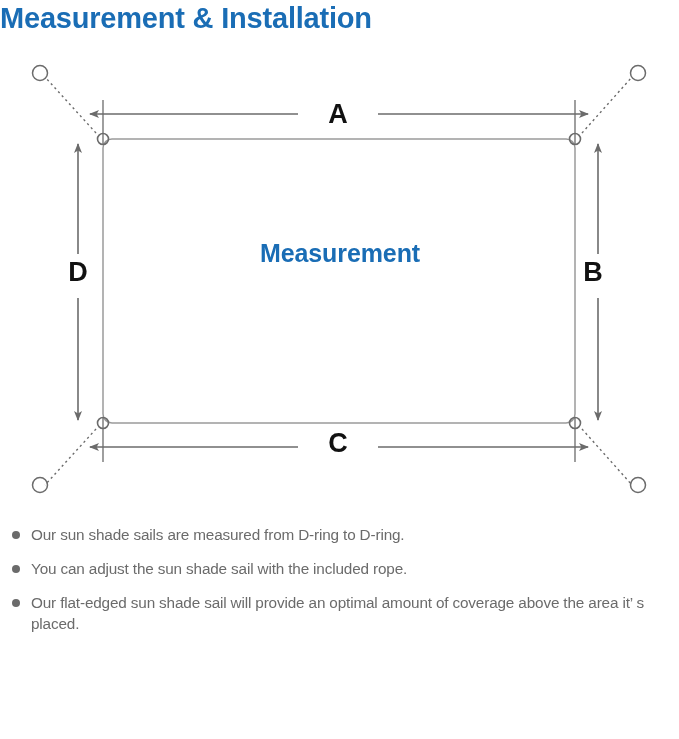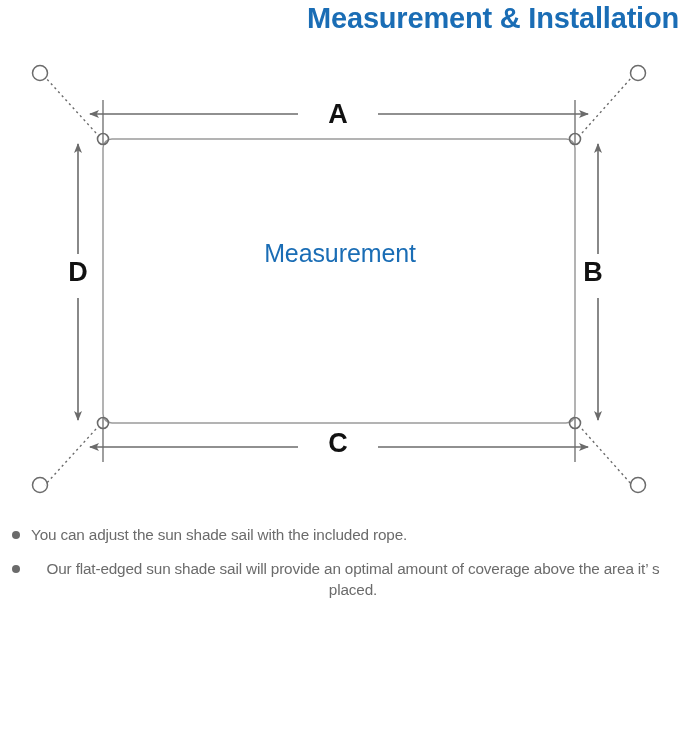--- a/index.html
+++ b/index.html
@@ -15,21 +15,21 @@
     font-family: "Liberation Sans", sans-serif;
     -webkit-font-smoothing: antialiased;
   }
 
   
   .title {
     position: absolute;
     top: 0px;
     left: 0;
     width: 679px;
-    text-align: right;
+    text-align: left;
     font-family: "Liberation Sans", sans-serif;
     font-weight: bold;
     font-size: 29px;
     letter-spacing: -0.2px;
     color: #1a6db5;
     line-height: 36px;
   }
 
   
   .diagram {
@@ -47,21 +47,21 @@
   .sail-text {
     position: absolute;
     left: 110px;
     top: 190px;
     width: 460px;
     text-align: center;
     pointer-events: none;
   }
   .sail-title {
     font-family: "Liberation Sans", sans-serif;
-    font-weight: normal;
+    font-weight: bold;
     font-size: 25px;
     color: #1a6db5;
     line-height: 30px;
     letter-spacing: -0.1px;
   }
   .sail-sub {
     font-family: "Liberation Sans", sans-serif;
     font-size: 15px;
     color: #2d7ab5;
     line-height: 22px;
@@ -95,21 +95,21 @@
     position: relative;
     padding-left: 31px;
     margin-bottom: 13px;
     font-family: "Liberation Sans", sans-serif;
     font-size: 15.3px;
     line-height: 21px;
     color: #6b6b6b;
     letter-spacing: -0.15px;
     padding-right: 4px;
   }
-  .note-item:last-child { margin-bottom: 0; text-align: center; }
+  .note-item:last-child { margin-bottom: 0; }
   .note-bullet {
     position: absolute;
     left: 12px;
     top: 7px;
     width: 8px;
     height: 8px;
     border-radius: 50%;
     background: #6b6b6b;
   }
 </style>
@@ -171,19 +171,23 @@
 
   <div class="dim-label dim-a">A</div>
   <div class="dim-label dim-c">C</div>
   <div class="dim-label dim-d">D</div>
   <div class="dim-label dim-b">B</div>
 </div>
 
 <div class="notes">
   <div class="note-item">
     <span class="note-bullet"></span>
+    <span>Our sun shade sails are measured from D-ring to D-ring.</span>
+  </div>
+  <div class="note-item">
+    <span class="note-bullet"></span>
     <span>You can adjust the sun shade sail with the included rope.</span>
   </div>
   <div class="note-item">
     <span class="note-bullet"></span>
     <span>Our flat-edged sun shade sail will provide an optimal amount of coverage above the area it’ s placed.</span>
   </div>
 </div>
 
 </body></html>

